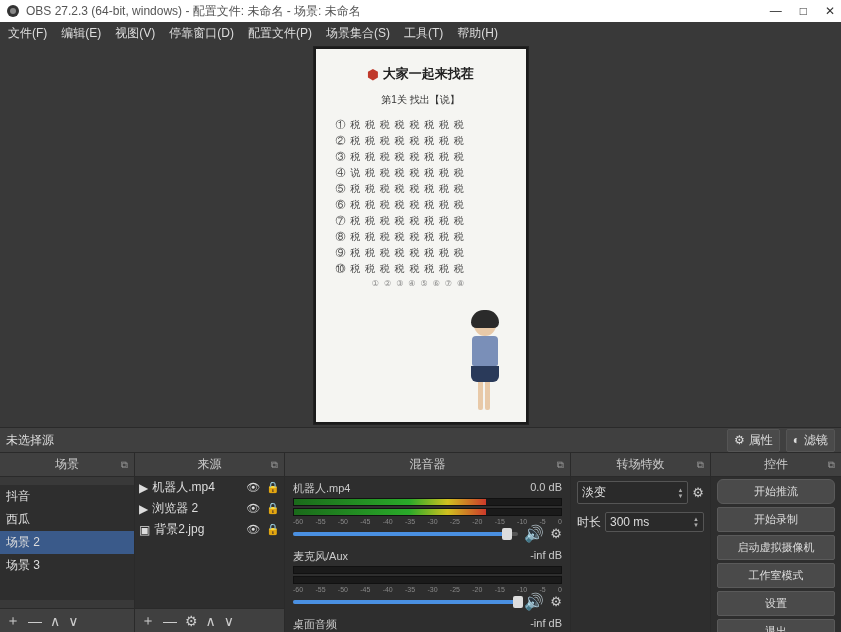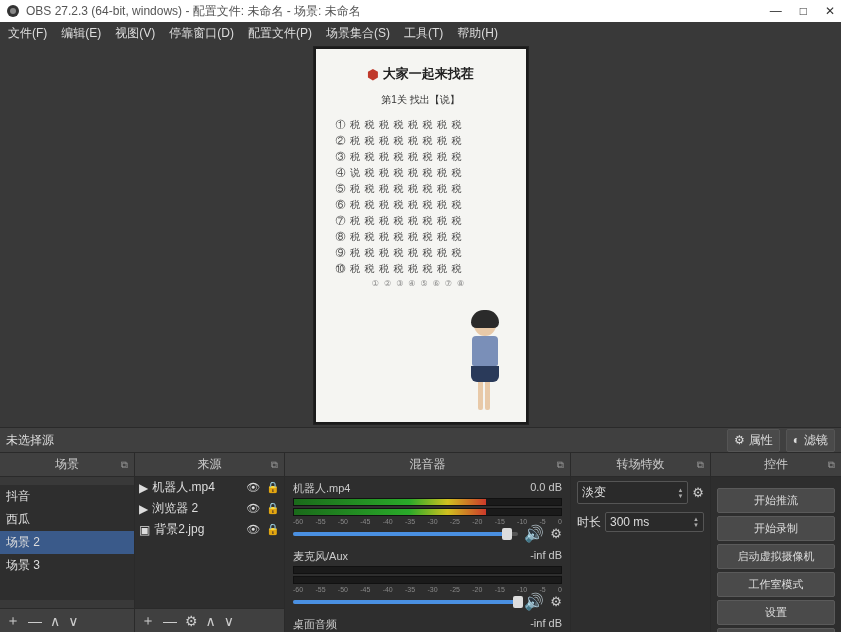--- a/index.html
+++ b/index.html
@@ -9,21 +9,21 @@
 .titlebar .wcontrols { display: flex; gap: 18px; font-size: 12px; color: #333; }
 .titlebar .wcontrols span { cursor: pointer; }
 .menubar { height: 22px; background: #393939; display: flex; align-items: center; padding: 1px 8px; gap: 14px; }
 .menubar span { cursor: pointer; }
 .preview { height: 383px; background: #393939; display: flex; align-items: center; justify-content: center; position: relative; }
 .canvas-border { border: 1px solid #222; padding: 2px; background: #1b1b1b; }
 .canvas { width: 210px; height: 373px; background: #f5f5f2; position: relative; overflow: hidden; }
 .canvas .title { text-align: center; font-weight: bold; color: #222; font-size: 13px; padding-top: 16px; display: flex; align-items: center; justify-content: center; gap: 4px; }
 .canvas .subtitle { text-align: center; color: #333; font-size: 10px; margin-top: 10px; }
 .canvas .grid { margin: 10px auto 0; width: 170px; font-size: 10px; color: #444; line-height: 1.6; }
-.canvas .grid div { white-space: nowrap; letter-spacing: 1px; font-family: Liberation Serif, serif; }
+.canvas .grid div { white-space: nowrap; letter-spacing: 1px; }
 .canvas .lastrow { text-align: center; font-size: 8px; letter-spacing: 5px; color: #888; margin-top: 2px; }
 .avatar { position: absolute; bottom: 8px; right: 16px; width: 50px; height: 100px; }
 .avatar .head { width: 22px; height: 22px; background: #e8c9a8; border-radius: 50%; margin: 0 auto; position: relative; }
 .avatar .hair { position: absolute; top: -4px; left: -3px; width: 28px; height: 18px; background: #2a2a2a; border-radius: 14px 14px 6px 6px; }
 .avatar .body { width: 26px; height: 30px; background: #7a8fb8; margin: 0 auto; border-radius: 4px 4px 2px 2px; }
 .avatar .skirt { width: 28px; height: 16px; background: #2a3a5a; margin: 0 auto; border-radius: 0 0 6px 6px; }
 .avatar .legs { width: 14px; height: 28px; margin: 0 auto; display: flex; gap: 2px; }
 .avatar .leg { width: 5px; background: #e8c9a8; border-radius: 0 0 2px 2px; }
 .midbar { height: 26px; background: #404040; border-top: 1px solid #2a2a2a; border-bottom: 1px solid #2a2a2a; display: flex; align-items: center; padding: 0 6px; gap: 6px; }
 .midbar .spacer { flex: 1; }
@@ -53,21 +53,21 @@
 .slider { flex: 1; height: 4px; background: #555; position: relative; border-radius: 2px; }
 .slider .fill { position: absolute; left: 0; top: 0; bottom: 0; background: #4a90e2; border-radius: 2px; }
 .slider .knob { position: absolute; top: -4px; width: 10px; height: 12px; background: #ddd; border-radius: 2px; transform: translateX(-5px); }
 .spk { font-size: 16px; color: #ddd; cursor: pointer; }
 .gear { font-size: 13px; color: #ccc; cursor: pointer; }
 .trans-row { display: flex; align-items: center; padding: 4px 6px; gap: 4px; }
 .select { flex: 1; background: #2a2a2a; border: 1px solid #555; padding: 2px 4px; display: flex; justify-content: space-between; align-items: center; cursor: pointer; border-radius: 2px; }
 .numinput { flex: 1; background: #2a2a2a; border: 1px solid #555; padding: 2px 4px; display: flex; justify-content: space-between; align-items: center; border-radius: 2px; }
 .spin { display: flex; flex-direction: column; font-size: 6px; line-height: 6px; color: #aaa; cursor: pointer; }
 .ctrl-btn { margin: 3px 6px; padding: 4px 0; text-align: center; background: #4a4a4a; border: 1px solid #5a5a5a; cursor: pointer; border-radius: 2px; font-size: 11px; }
-.ctrl-btn:first-child { margin-top: 11px; }
+.ctrl-btn:first-child { margin-top: 2px; border-radius: 6px; }
 svg { display: block; }
 </style>
 </head>
 <body>
 
 <div class="titlebar">
   <div class="left">
     <span>
       <svg width="14" height="14" viewBox="0 0 14 14">
           <circle cx="7" cy="7" r="6" fill="#333"></circle>

